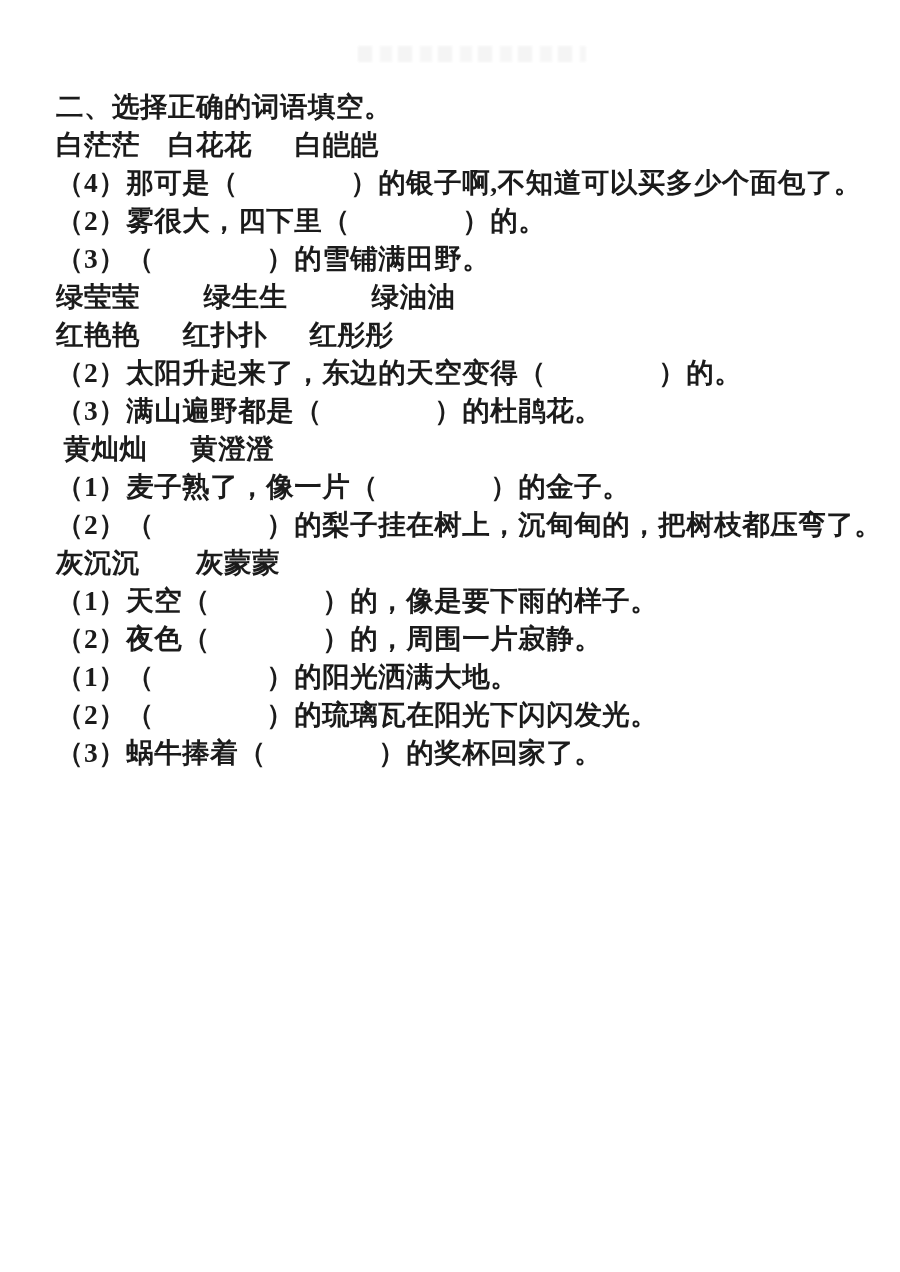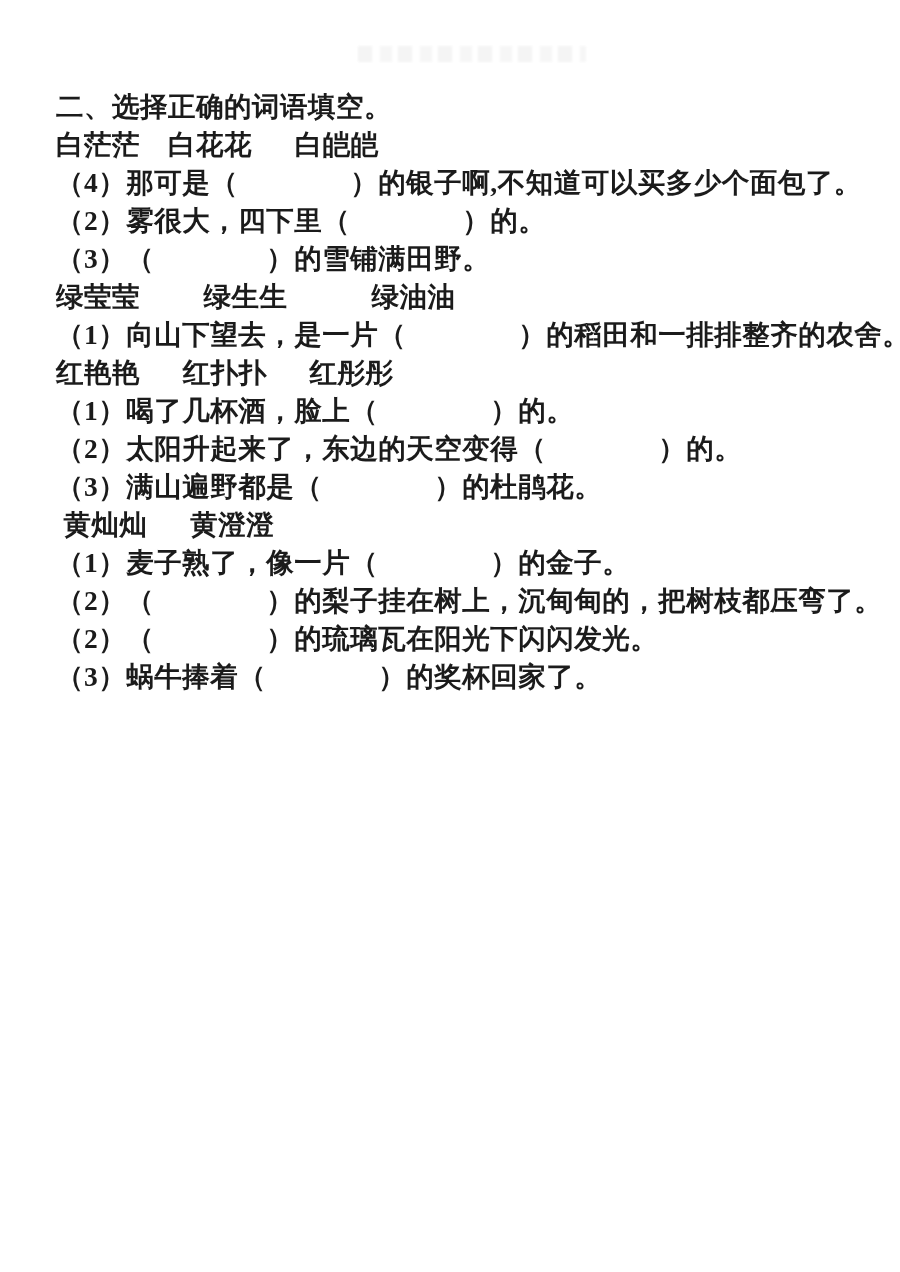--- a/index.html
+++ b/index.html
@@ -60,32 +60,36 @@
     <div class="line title">二、选择正确的词语填空。</div>
     <div id="groups">
         <div class="group">
           <div class="line options">白茫茫　白花花　  白皑皑</div>
           <div class="line sentence">（4）那可是（　　　　）的银子啊,不知道可以买多少个面包了。</div>
           <div class="line sentence">（2）雾很大，四下里（　　　　）的。</div>
           <div class="line sentence">（3）（　　　　）的雪铺满田野。</div>
         </div>
         <div class="group">
           <div class="line options">绿莹莹　　 绿生生　　　绿油油</div>
-          <div class="line sentence">（1）向山下望去，是一片（　　　　）的稻田和一排排整齐的农舍。</div>
         </div>
         <div class="group">
           <div class="line options">红艳艳　  红扑扑　  红彤彤</div>
-          <div class="line sentence">（1）喝了几杯酒，脸上（　　　　）的。</div>
           <div class="line sentence">（2）太阳升起来了，东边的天空变得（　　　　）的。</div>
           <div class="line sentence">（3）满山遍野都是（　　　　）的杜鹃花。</div>
         </div>
         <div class="group">
           <div class="line options"> 黄灿灿　  黄澄澄</div>
           <div class="line sentence">（1）麦子熟了，像一片（　　　　）的金子。</div>
           <div class="line sentence">（2）（　　　　）的梨子挂在树上，沉甸甸的，把树枝都压弯了。</div>
         </div>
         <div class="group">
+          <div class="line options">灰沉沉　　灰蒙蒙</div>
+          <div class="line sentence">（1）天空（　　　　）的，像是要下雨的样子。</div>
+          <div class="line sentence">（2）夜色（　　　　）的，周围一片寂静。</div>
+        </div>
+        <div class="group">
+          <div class="line sentence">（1）（　　　　）的阳光洒满大地。</div>
           <div class="line sentence">（2）（　　　　）的琉璃瓦在阳光下闪闪发光。</div>
           <div class="line sentence">（3）蜗牛捧着（　　　　）的奖杯回家了。</div>
         </div>
       </div>
   </div>
 </div>
 
 </body></html>

